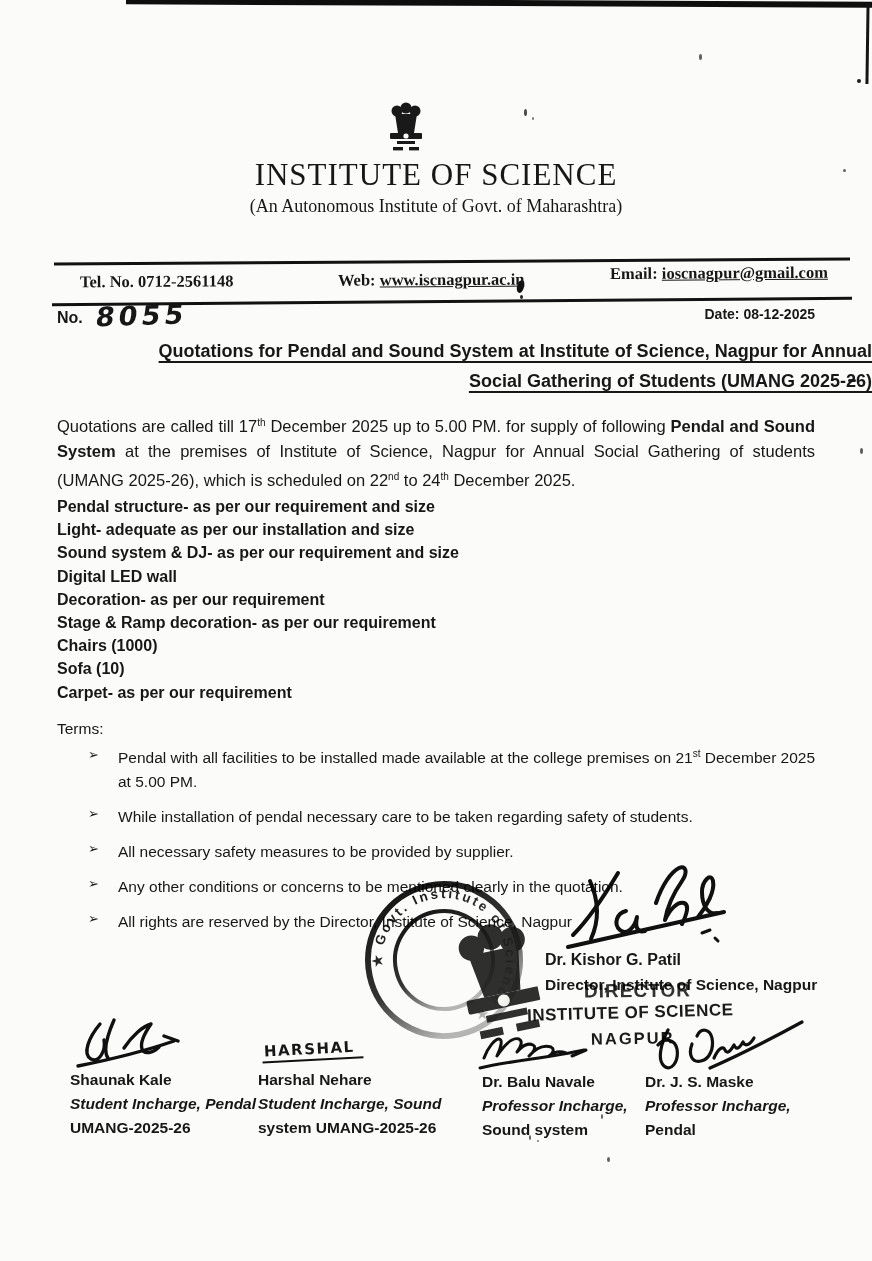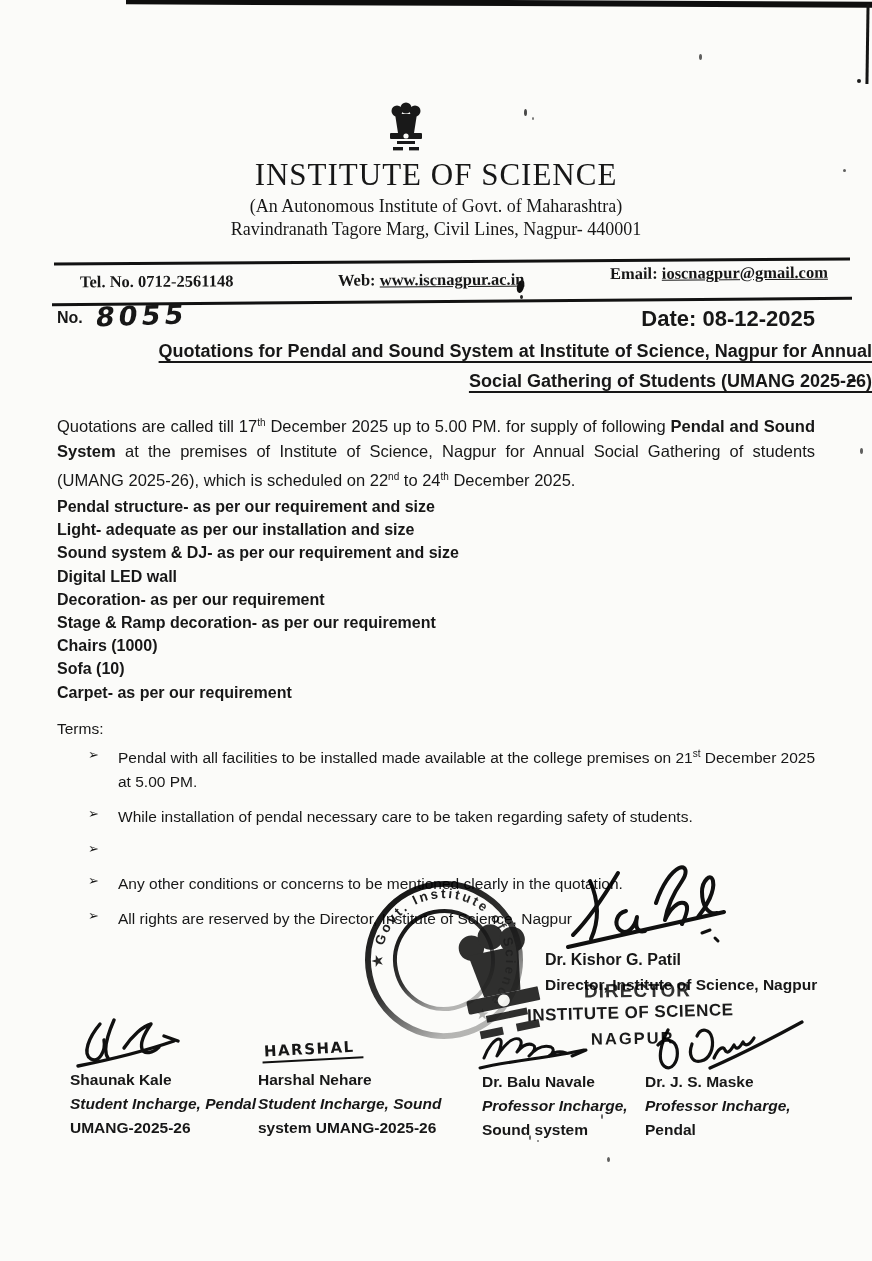--- a/index.html
+++ b/index.html
@@ -26,21 +26,21 @@
   .contact-row{left:54px;top:265px;width:796px;height:30px;transform:rotate(-.35deg);
                font-family:"Liberation Serif",serif;font-size:16.5px;font-weight:600;}
   .contact-row .tel{position:absolute;left:26px;top:5px;}
   .contact-row .web{position:absolute;left:284px;top:5px;}
   .contact-row .email{position:absolute;left:556px;top:0;}
   .ulink{text-decoration:underline;}
 
   .ref-no-label{left:57px;top:309px;font-size:16px;font-weight:bold;}
   .ref-no-val{left:96px;top:300px;font-size:27px;font-weight:600;letter-spacing:4px;
               transform:skewX(-10deg) rotate(-2deg);font-family:"DejaVu Sans",sans-serif;}
-  .ref-date{right:57px;top:306px;font-size:22px;font-weight:bold;}
+  .ref-date{right:57px;top:306px;font-size:14px;font-weight:bold;}
 
   .title-block{left:0;top:341px;width:100%;text-align:right;font-weight:bold;font-size:18px;}
   .title-block .tl{display:inline-block;text-decoration:underline;text-decoration-thickness:2px;
                    text-underline-offset:4px;margin-bottom:9px;}
 
   .intro{left:57px;top:410px;width:758px;font-size:16.5px;line-height:25px;text-align:justify;}
   .intro sup,.term sup{font-size:10px;vertical-align:6px;}
   .intro b{font-weight:bold;}
 
   .req-list{left:57px;top:495px;list-style:none;margin:0;padding:0;
@@ -113,21 +113,20 @@
   <div class="abs speck" style="left:537px;top:1140px;width:2px;height:2px;opacity:.6"></div>
   <div class="abs speck" style="left:601px;top:1114px;width:2px;height:5px;opacity:.7"></div>
   <div class="abs blot"></div>
   <div class="abs blot2"></div>
 
   <svg class="abs" style="left:384px;top:101px" width="44" height="58">
     <use href="#emblem"></use>
   </svg>
   <div class="abs lh-name">INSTITUTE OF SCIENCE</div>
   <div class="abs lh-sub">(An Autonomous Institute of Govt. of Maharashtra)</div>
-  <div class="abs lh-addr">Ravindranath Tagore Marg, Civil Lines, Nagpur- 440001</div>
 
   <div class="abs rule1"></div>
   <div class="abs contact-row">
     <span class="tel">Tel. No. 0712-2561148</span>
     <span class="web"><span>Web: </span><span class="ulink">www.iscnagpur.ac.in</span></span>
     <span class="email"><span>Email: </span><span class="ulink">ioscnagpur@gmail.com</span></span>
   </div>
   <div class="abs rule2"></div>
 
   <div class="abs ref-no-label">No.</div>
@@ -164,20 +163,21 @@
         <span class="term-text"><span>Pendal with all facilities to be installed made available at the college premises on 21</span><sup>st</sup><span> December 2025 at 5.00 PM.</span></span>
       </li>
 
       <li class="term">
         <span class="bullet">➢</span>
         <span class="term-text"><span>While installation of pendal necessary care to be taken regarding safety of students.</span><sup></sup><span></span></span>
       </li>
 
       <li class="term">
         <span class="bullet">➢</span>
+        <span class="term-text"><span>All necessary safety measures to be provided by supplier.</span><sup></sup><span></span></span>
       </li>
 
       <li class="term">
         <span class="bullet">➢</span>
         <span class="term-text"><span>Any other conditions or concerns to be mentioned clearly in the quotation.</span><sup></sup><span></span></span>
       </li>
 
       <li class="term">
         <span class="bullet">➢</span>
         <span class="term-text"><span>All rights are reserved by the Director, Institute of Science, Nagpur</span><sup></sup><span></span></span>

